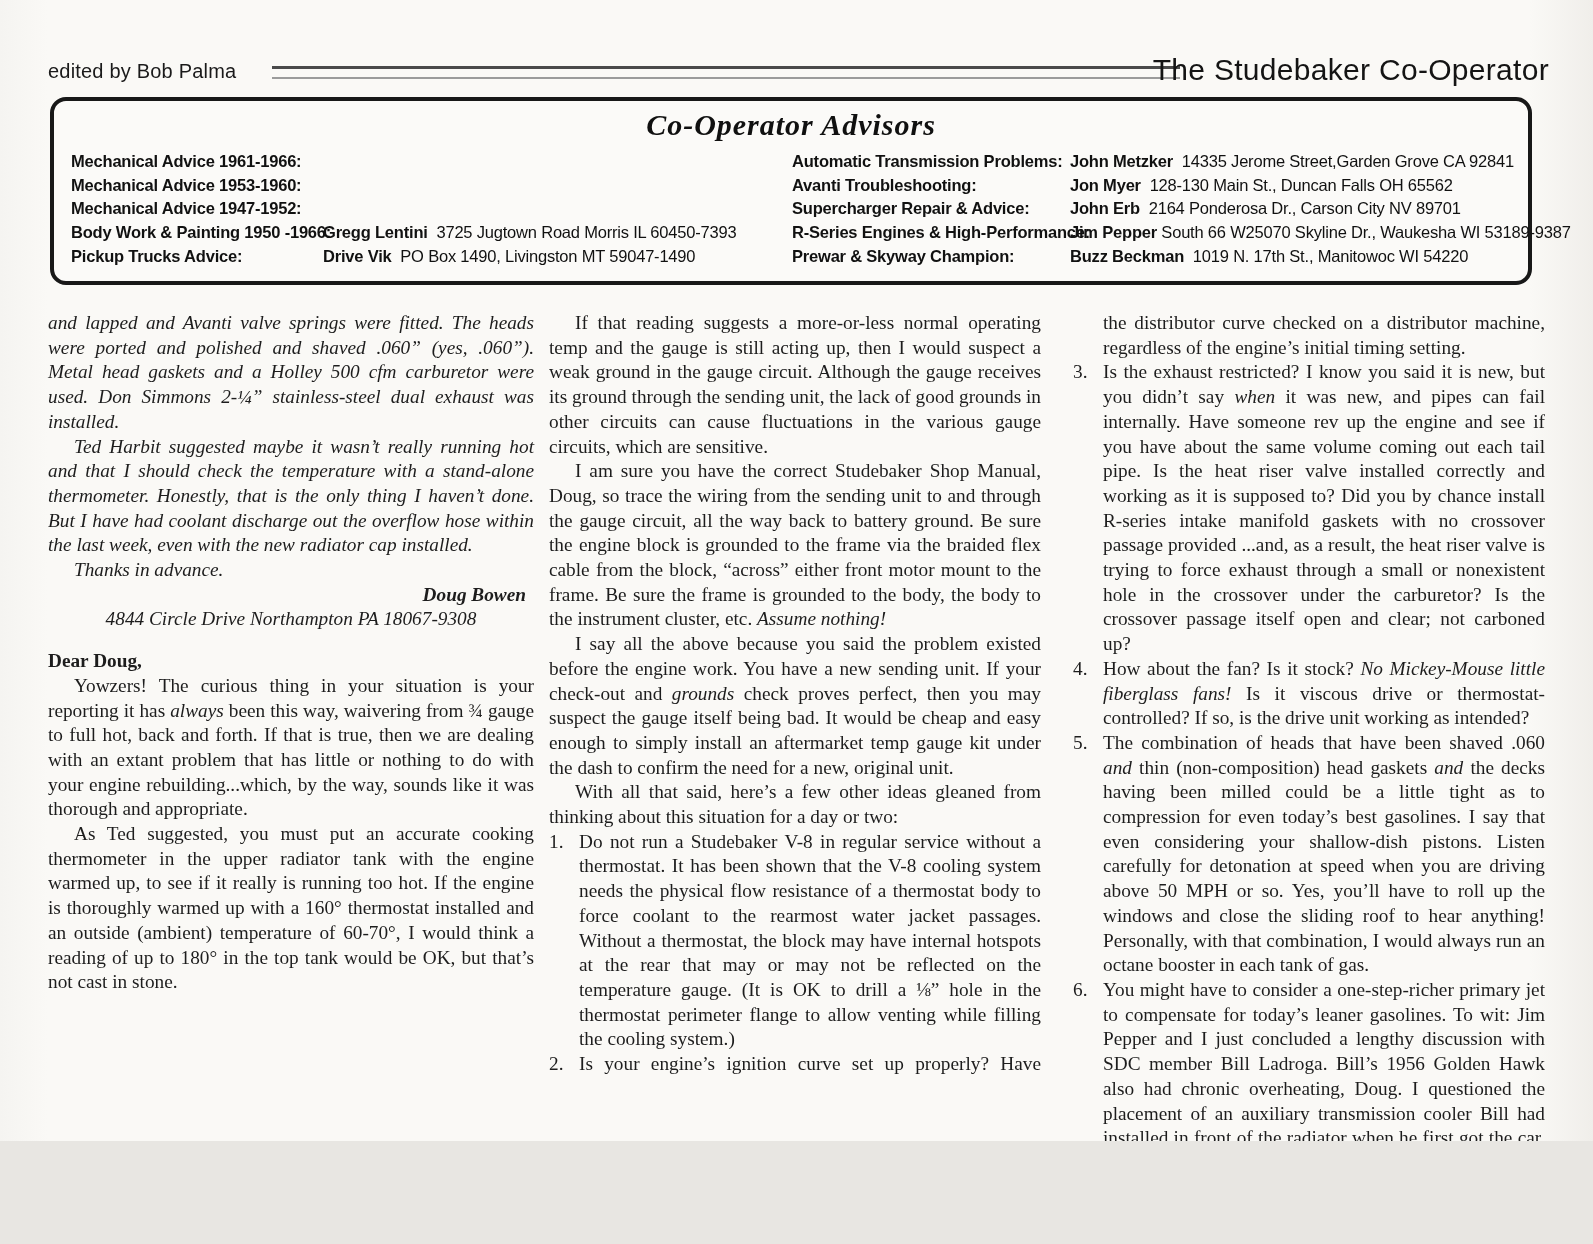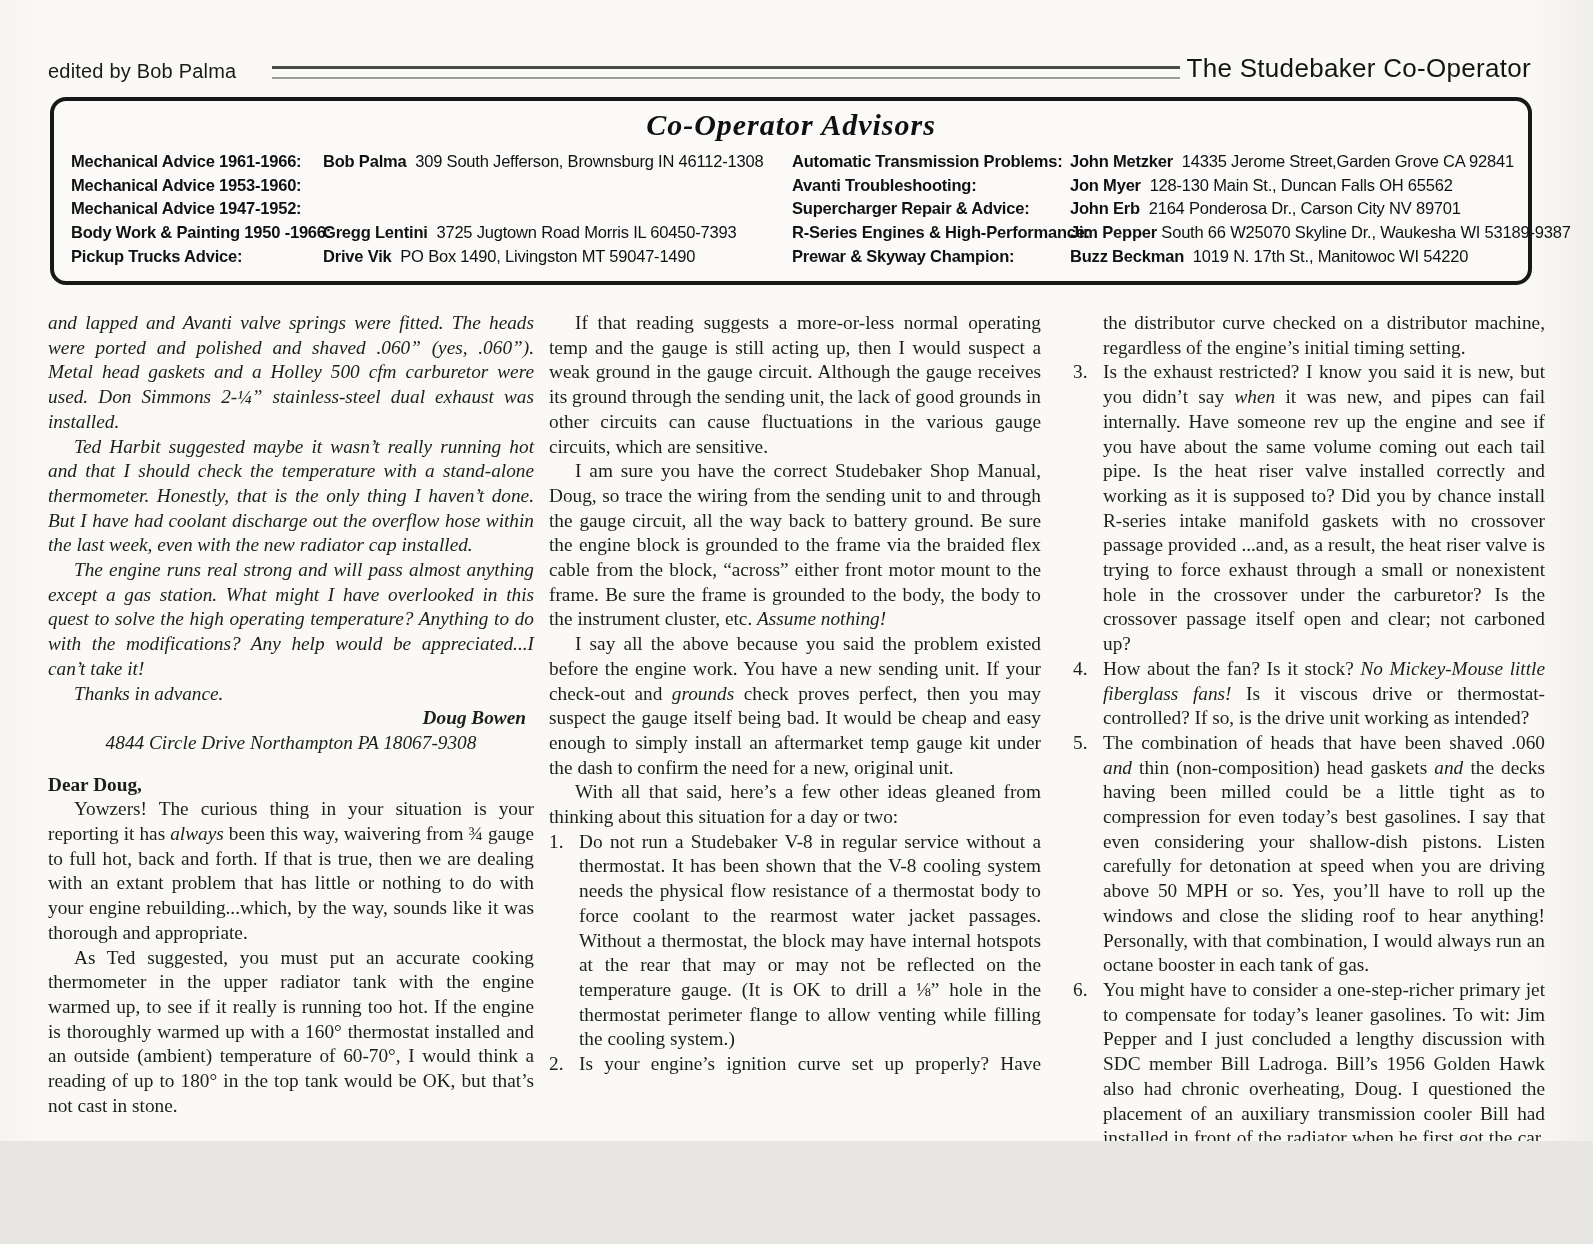--- a/index.html
+++ b/index.html
@@ -18,23 +18,23 @@
   .edited-by{
     position:absolute;left:48px;top:60px;
     font-family:"Liberation Sans", sans-serif;
     font-size:20px;color:#1a1a1a;letter-spacing:.2px;
   }
   .header-rules{
     position:absolute;left:272px;top:66px;width:908px;height:8px;
     border-top:3px solid #4a4a4a;border-bottom:2px solid #9b9b9b;
   }
   .masthead{
-    position:absolute;right:62px;top:53px;
-    font-family:"Liberation Sans", sans-serif;
-    font-size:26px;color:#141414;letter-spacing:.3px;
+    position:absolute;right:44px;top:53px;
+    font-family:"Liberation Sans", sans-serif;
+    font-size:30px;color:#141414;letter-spacing:.3px;
   }
   
   .adv-box{
     position:absolute;left:50px;top:97px;width:1482px;height:188px;
     border:4px solid #181818;border-radius:16px;
     box-sizing:border-box;background:rgba(255,255,255,.25);
   }
   .adv-title{
     position:absolute;left:0;right:0;top:7px;text-align:center;
     font-family:"Liberation Serif", serif;
@@ -100,21 +100,20 @@
   <div class="edited-by">edited by Bob Palma</div>
   <div class="header-rules"></div>
   <div class="masthead">The Studebaker Co-Operator</div>
 
   <div class="adv-box">
     <div class="adv-title">Co-Operator Advisors</div>
 
     <div class="adv-col left">
       <div class="adv-row">
         <span class="adv-role">Mechanical Advice 1961-1966:</span>
-        <span class="adv-val"><span class="adv-name">Bob Palma</span>&nbsp; <span class="adv-addr">309 South Jefferson,  Brownsburg IN 46112-1308</span></span>
       </div>
       <div class="adv-row">
         <span class="adv-role">Mechanical Advice 1953-1960:</span>
       </div>
       <div class="adv-row">
         <span class="adv-role">Mechanical Advice 1947-1952:</span>
       </div>
       <div class="adv-row">
         <span class="adv-role">Body Work &amp; Painting 1950 -1966:</span>
         <span class="adv-val"><span class="adv-name">Gregg Lentini</span>&nbsp; <span class="adv-addr">3725 Jugtown Road  Morris IL 60450-7393</span></span>
@@ -145,21 +144,20 @@
       <div class="adv-row">
         <span class="adv-role">Prewar &amp; Skyway Champion:</span>
         <span class="adv-val"><span class="adv-name">Buzz Beckman</span>&nbsp; <span class="adv-addr">1019 N. 17th St., Manitowoc WI 54220</span></span>
       </div>
     </div>
   </div>
 
   <div class="col col1">
     <p class="p noindent it">and lapped and Avanti valve springs were fitted. The heads were ported and polished and shaved .060” (yes, .060”). Metal head gaskets and a Holley 500 cfm carburetor were used. Don Simmons 2-¼” stainless-steel dual exhaust was installed.</p>
     <p class="p it">Ted Harbit suggested maybe it wasn’t really running hot and that I should check the temperature with a stand-alone thermometer. Honestly, that is the only thing I haven’t done. But I have had coolant discharge out the overflow hose within the last week, even with the new radiator cap installed.</p>
-    <p class="p it">The engine runs real strong and will pass almost anything except a gas station. What might I have overlooked in this quest to solve the high operating temperature? Anything to do with the modifications? Any help would be appreciated...I can’t take it!</p>
     <p class="p it">Thanks in advance.</p>
     <p class="p sig">Doug Bowen</p>
     <p class="p addr">4844 Circle Drive  Northampton  PA  18067-9308</p>
     <p class="p salute">Dear Doug,</p>
     <p class="p">Yowzers! The curious thing in your situation is your reporting it has <i>always</i> been this way, waivering from ¾ gauge to full hot, back and forth.  If that is true, then we are dealing with an extant problem that has little or nothing to do with your engine rebuilding...which, by the way, sounds like it was thorough and appropriate.</p>
     <p class="p">As Ted suggested, you must put an accurate cooking thermometer in the upper radiator tank with the engine warmed up, to see if it really is running too hot. If the engine is thoroughly warmed up with a 160° thermostat installed and an outside (ambient) temperature of 60-70°, I would think a reading of up to 180° in the top tank would be OK, but that’s not cast in stone.</p>
   </div>
 
   <div class="col col2">
     <p class="p">If that reading suggests a more-or-less normal operating temp and the gauge is still acting up, then I would suspect a weak ground in the gauge circuit. Although the gauge receives its ground through the sending unit, the lack of good grounds in other circuits can cause fluctuations in the various gauge circuits, which are sensitive.</p>

